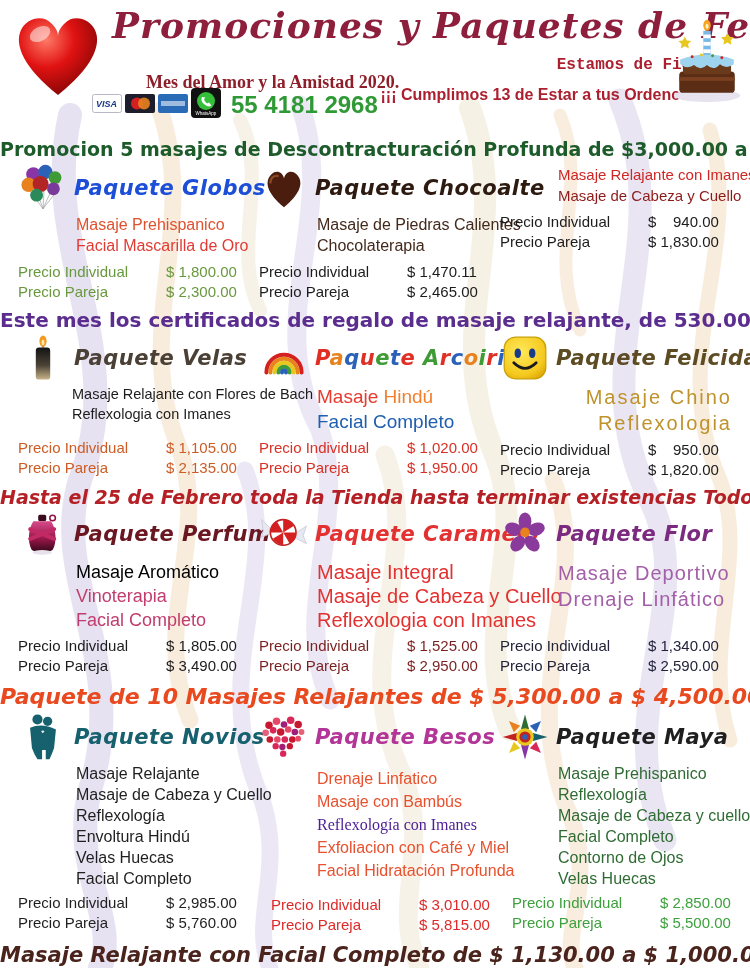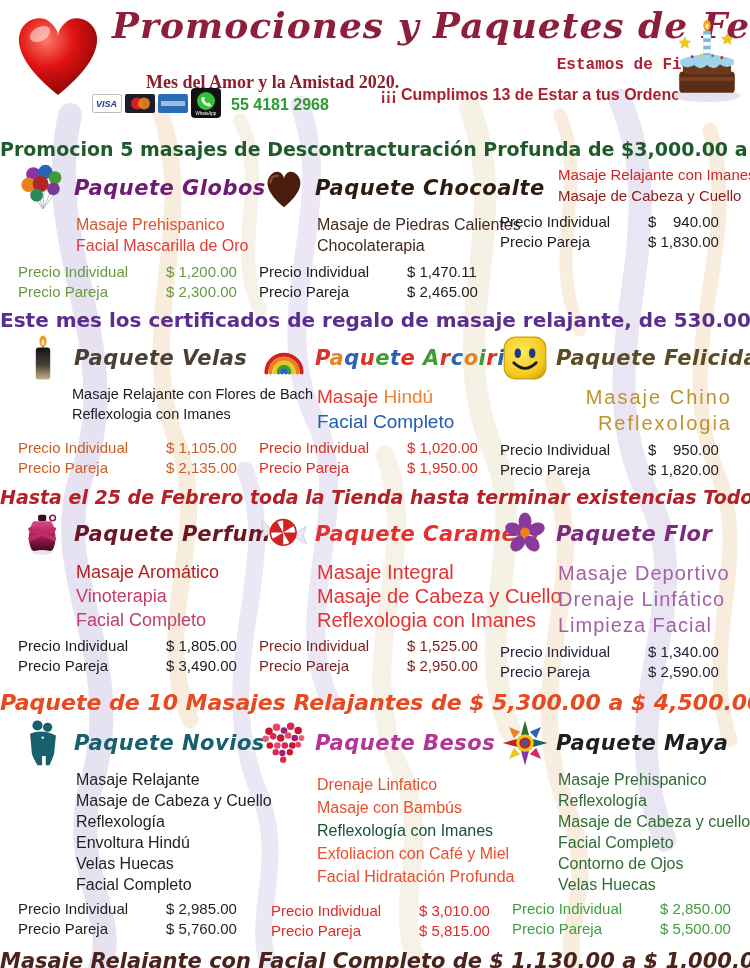--- a/index.html
+++ b/index.html
@@ -13,21 +13,21 @@
   .hdr-title{position:absolute;left:112px;top:4px;width:590px;text-align:center;
     font-family:"DejaVu Serif",serif;font-style:italic;font-weight:bold;font-size:36px;
     color:#8e1f3c;letter-spacing:1px;white-space:nowrap;}
   .hdr-sub{position:absolute;left:146px;top:72px;font-family:"Liberation Serif",serif;
     font-size:18px;font-weight:bold;color:#8e1f2a;}
   .fiesta{position:absolute;left:420px;top:56px;width:300px;text-align:right;
     font-family:Liberation Mono, monospace;font-weight:bold;font-size:16px;color:#ab1f2f;}
   .fiesta-sub{position:absolute;left:368px;top:86px;width:354px;text-align:center;
     font-weight:bold;font-size:16px;color:#ab1f2f;}
   .pay{position:absolute;left:92px;top:88px;display:flex;align-items:center;gap:3px;}
-  .phone{font-size:16px;font-weight:bold;color:#2f9a35;margin-left:7px;}
+  .phone{font-size:24px;font-weight:bold;color:#2f9a35;margin-left:7px;}
   .cake{position:absolute;right:6px;top:14px;width:74px;height:92px;}
 
   
   .promo{position:relative;z-index:1;text-align:center;font-family:"DejaVu Sans",sans-serif;
     font-weight:bold;white-space:nowrap;}
   .p1{font-size:19px;margin:6px 0 4px;}
   .p2{font-size:20px;margin:6px 0 2px;}
   .p3{font-size:19px;margin:6px 0 2px;font-style:italic;}
   .p4{font-size:22px;margin:8px 0 4px;font-style:italic;}
   .p5{font-size:21px;margin:8px 0 0;font-style:italic;}
@@ -163,30 +163,30 @@
               </g>
             <circle cx="18" cy="13" r="9" fill="#8a35a5"></circle>
               <circle cx="33" cy="10" r="9" fill="#2b62b8"></circle>
             <circle cx="45" cy="17" r="8" fill="#3f9b35"></circle>
               <circle cx="12" cy="26" r="9" fill="#e8821f"></circle>
             <circle cx="27" cy="25" r="10" fill="#b32525"></circle>
               <circle cx="43" cy="31" r="8" fill="#7a3a9a"></circle>
             <circle cx="22" cy="39" r="8" fill="#2b8a5a"></circle>
           </svg>
         </span>
-        <span class="pkg-title" style="color: #701a75;">Paquete Globos</span>
+        <span class="pkg-title" style="color: #1d4ed8;">Paquete Globos</span>
       </div>
       <div class="pkg-items">
         <div class="pkg-item" style="color: rgb(224, 81, 46);">Masaje Prehispanico</div>
         <div class="pkg-item" style="color: rgb(226, 59, 52);">Facial Mascarilla de Oro</div>
       </div>
       <div class="pkg-prices" style="color: rgb(105, 153, 63);">
         <div class="price-row">
             <span class="lbl">Precio Individual</span>
-            <span class="pv">$ 1,200.00</span>
+            <span class="pv">$ 1,800.00</span>
           </div>
         <div class="price-row">
             <span class="lbl">Precio Pareja</span>
             <span class="pv">$ 2,300.00</span>
           </div>
       </div>
     </div>
 
     <div class="pkg">
       <div class="pkg-head">
@@ -354,21 +354,21 @@
             <circle cx="42" cy="10" r="3.5" fill="none" stroke="#8e1444" stroke-width="2"></circle>
             <rect x="24" y="6" width="10" height="8" rx="2" fill="#3a0a1e"></rect>
             <path d="M18 14 H40 C46 22 48 40 42 50 Q29 58 16 50 C10 40 12 22 18 14Z" fill="url(#pfm)"></path>
             <path d="M14 24 L44 36 M44 24 L14 36" stroke="#c22a66" stroke-width="5" stroke-linecap="round"></path>
             <ellipse cx="29" cy="53" rx="12" ry="3" fill="#e8e0ea"></ellipse>
           </svg>
         </span>
         <span class="pkg-title" style="color: rgb(107, 23, 34);">Paquete Perfume</span>
       </div>
       <div class="pkg-items" style="font-size:18px;line-height:24px;">
-        <div class="pkg-item" style="color: #b91c1c;">Masaje Aromático</div>
+        <div class="pkg-item" style="color: #000000;">Masaje Aromático</div>
         <div class="pkg-item" style="color: rgb(193, 61, 110);">Vinoterapia</div>
         <div class="pkg-item" style="color: rgb(193, 61, 110);">Facial Completo</div>
       </div>
       <div class="pkg-prices" style="color: rgb(28, 28, 28);">
         <div class="price-row">
             <span class="lbl">Precio Individual</span>
             <span class="pv">$ 1,805.00</span>
           </div>
         <div class="price-row">
             <span class="lbl">Precio Pareja</span>
@@ -421,21 +421,20 @@
               <ellipse cx="16" cy="24" rx="8" ry="11" transform="rotate(-70 16 24)"></ellipse>
             </g>
             <circle cx="30" cy="28" r="6" fill="#e8821f"></circle>
           </svg>
         </span>
         <span class="pkg-title" style="color: rgb(124, 42, 128);">Paquete Flor</span>
       </div>
       <div class="pkg-items items-flor">
         <div class="pkg-item" style="color: rgb(163, 95, 168);">Masaje Deportivo</div>
         <div class="pkg-item" style="color: rgb(163, 95, 168);">Drenaje Linfático</div>
-        <div class="pkg-item" style="color: rgb(163, 95, 168);">Limpieza Facial</div>
       </div>
       <div class="pkg-prices" style="color: rgb(35, 35, 58);">
         <div class="price-row">
             <span class="lbl">Precio Individual</span>
             <span class="pv">$ 1,340.00</span>
           </div>
         <div class="price-row">
             <span class="lbl">Precio Pareja</span>
             <span class="pv">$ 2,590.00</span>
           </div>
@@ -506,21 +505,21 @@
               <circle cx="37" cy="39" r="3.8" fill="#c81830"></circle>
                 <circle cx="29" cy="48" r="3.8" fill="#d82858"></circle>
             </g>
           </svg>
         </span>
         <span class="pkg-title" style="color: rgb(178, 53, 151);">Paquete Besos</span>
       </div>
       <div class="pkg-items gap-top" style="line-height:23px;">
         <div class="pkg-item" style="color: rgb(232, 80, 46);">Drenaje Linfatico</div>
         <div class="pkg-item" style="color: rgb(232, 80, 46);">Masaje con Bambús</div>
-        <div class="pkg-item" style="color: #14532d;">Reflexología con Imanes</div>
+        <div class="pkg-item" style="color: #4c1d95; font-family: Liberation Serif, serif;">Reflexología con Imanes</div>
         <div class="pkg-item" style="color: rgb(232, 80, 46);">Exfoliacion con Café y Miel</div>
         <div class="pkg-item" style="color: rgb(232, 80, 46);">Facial Hidratación Profunda</div>
       </div>
       <div class="pkg-prices" style="margin-left: 12px; color: rgb(221, 42, 40);">
         <div class="price-row">
             <span class="lbl">Precio Individual</span>
             <span class="pv">$ 3,010.00</span>
           </div>
         <div class="price-row">
             <span class="lbl">Precio Pareja</span>

